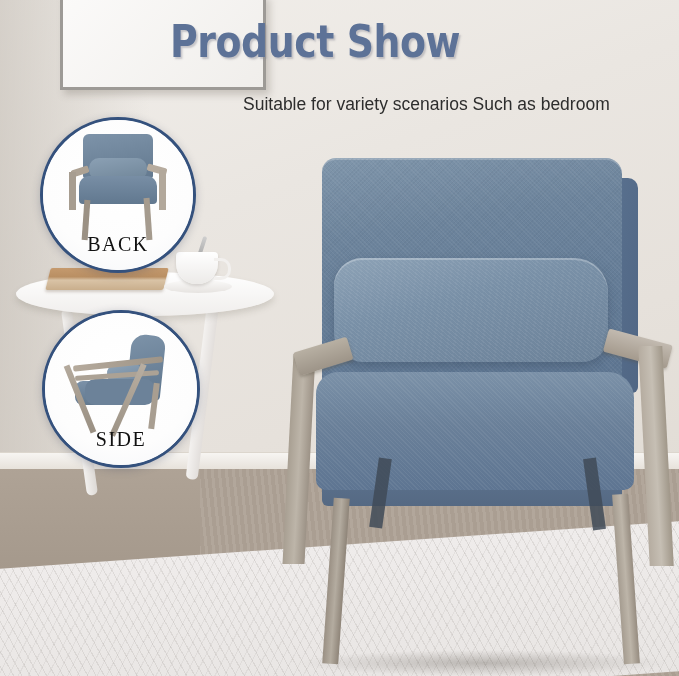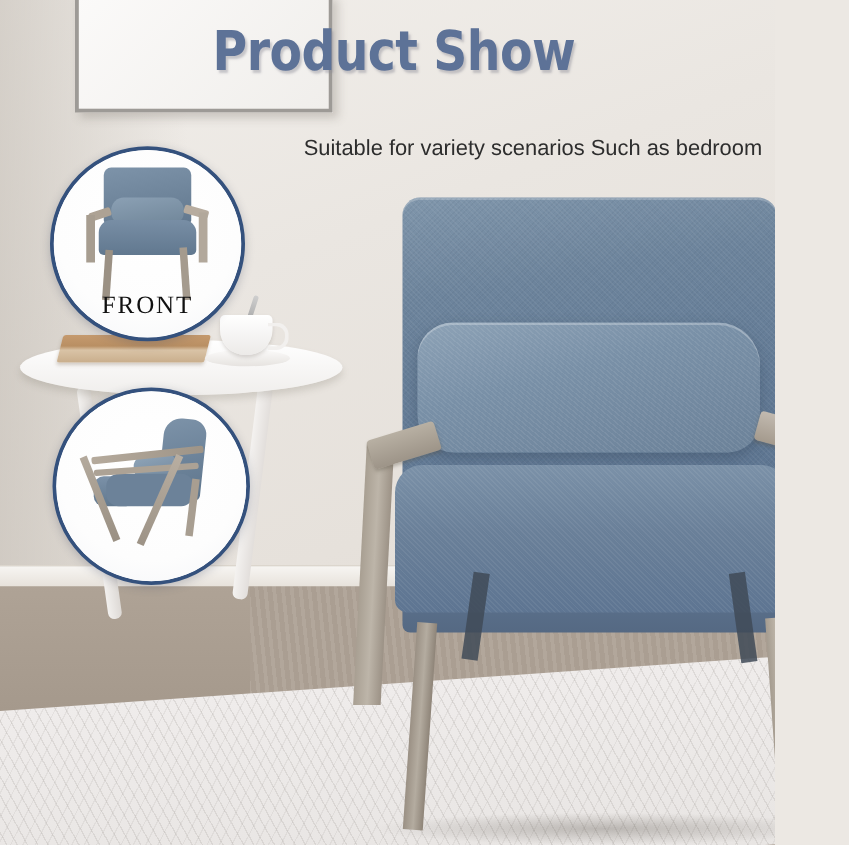--- a/index.html
+++ b/index.html
@@ -2,21 +2,21 @@
 <html><head>
 <meta charset="utf-8">
 <title>Product Show</title>
 <style>
   html,body{margin:0;padding:0;}
   body{
     width:679px;height:676px;overflow:hidden;
     font-family:"Liberation Sans",sans-serif;
     background:#ece8e3;
   }
-  .stage{position:relative;width:620px;height:676px;overflow:hidden;
+  .stage{position:relative;width:679px;height:676px;overflow:hidden;
     background:
       radial-gradient(120% 90% at 68% 8%, #f3f0ec 0%, #ebe7e2 45%, #e4dfd9 100%);
   }
 
   
   .wall{position:absolute;left:0;top:0;width:679px;height:470px;
     background:linear-gradient(160deg,#f2efeb 0%,#eae6e1 40%,#e6e1db 75%,#e2ddd6 100%);}
   .wall-shade{position:absolute;left:0;top:0;width:150px;height:470px;
     background:linear-gradient(90deg,rgba(190,183,174,.55),rgba(190,183,174,0));}
   .baseboard{position:absolute;left:0;top:452px;width:679px;height:16px;
@@ -45,21 +45,21 @@
     box-shadow:4px 5px 7px rgba(120,112,102,.30);}
 
   
   .title{position:absolute;left:170px;top:16px;
     font-family:"DejaVu Sans",sans-serif;
     font-weight:bold;font-size:44px;letter-spacing:-.5px;
     color:#5d7297;
     transform:scaleX(.86);transform-origin:left top;
     text-shadow:2px 2px 2px rgba(140,140,150,.45);
     white-space:nowrap;}
-  .subtitle{position:absolute;left:243px;top:106px;width:420px;
+  .subtitle{position:absolute;left:243px;top:92px;width:420px;
     font-family:"Liberation Sans",sans-serif;
     font-size:17.5px;line-height:25px;color:#2d2d2d;}
   .subtitle .ln{display:block;white-space:nowrap;}
 
   
   .chair{position:absolute;left:288px;top:158px;width:392px;height:518px;}
   .ch-back{position:absolute;left:34px;top:0;width:300px;height:250px;
     border-radius:14px 16px 4px 4px;
     background:linear-gradient(170deg,#8096ab 0%,#6d849c 28%,#627a95 70%,#5c7490 100%);
     box-shadow:inset 0 2px 0 rgba(255,255,255,.22);}
@@ -269,34 +269,35 @@
         <div class="mf-back"></div>
         <div class="mf-pillow"></div>
         <div class="mf-arml"></div>
         <div class="mf-armr"></div>
         <div class="mf-seat"></div>
         <div class="mf-pl"></div>
         <div class="mf-pr"></div>
         <div class="mf-ll"></div>
         <div class="mf-lr"></div>
       </div>
-      <div class="cap">FRONT</div>
+      <div class="cap">BACK</div>
     </div>
   </div>
 
   <div class="callout" id="co-side">
     <div class="inner">
       <div class="ms">
         <div class="ms-back"></div>
         <div class="ms-pillow"></div>
         <div class="ms-cush"></div>
         <div class="ms-seat"></div>
         <div class="ms-arm"></div>
         <div class="ms-rail"></div>
         <div class="ms-d1"></div>
         <div class="ms-d2"></div>
         <div class="ms-leg"></div>
       </div>
+      <div class="cap">SIDE</div>
     </div>
   </div>
 
 
 </div>
 
 </body></html>

